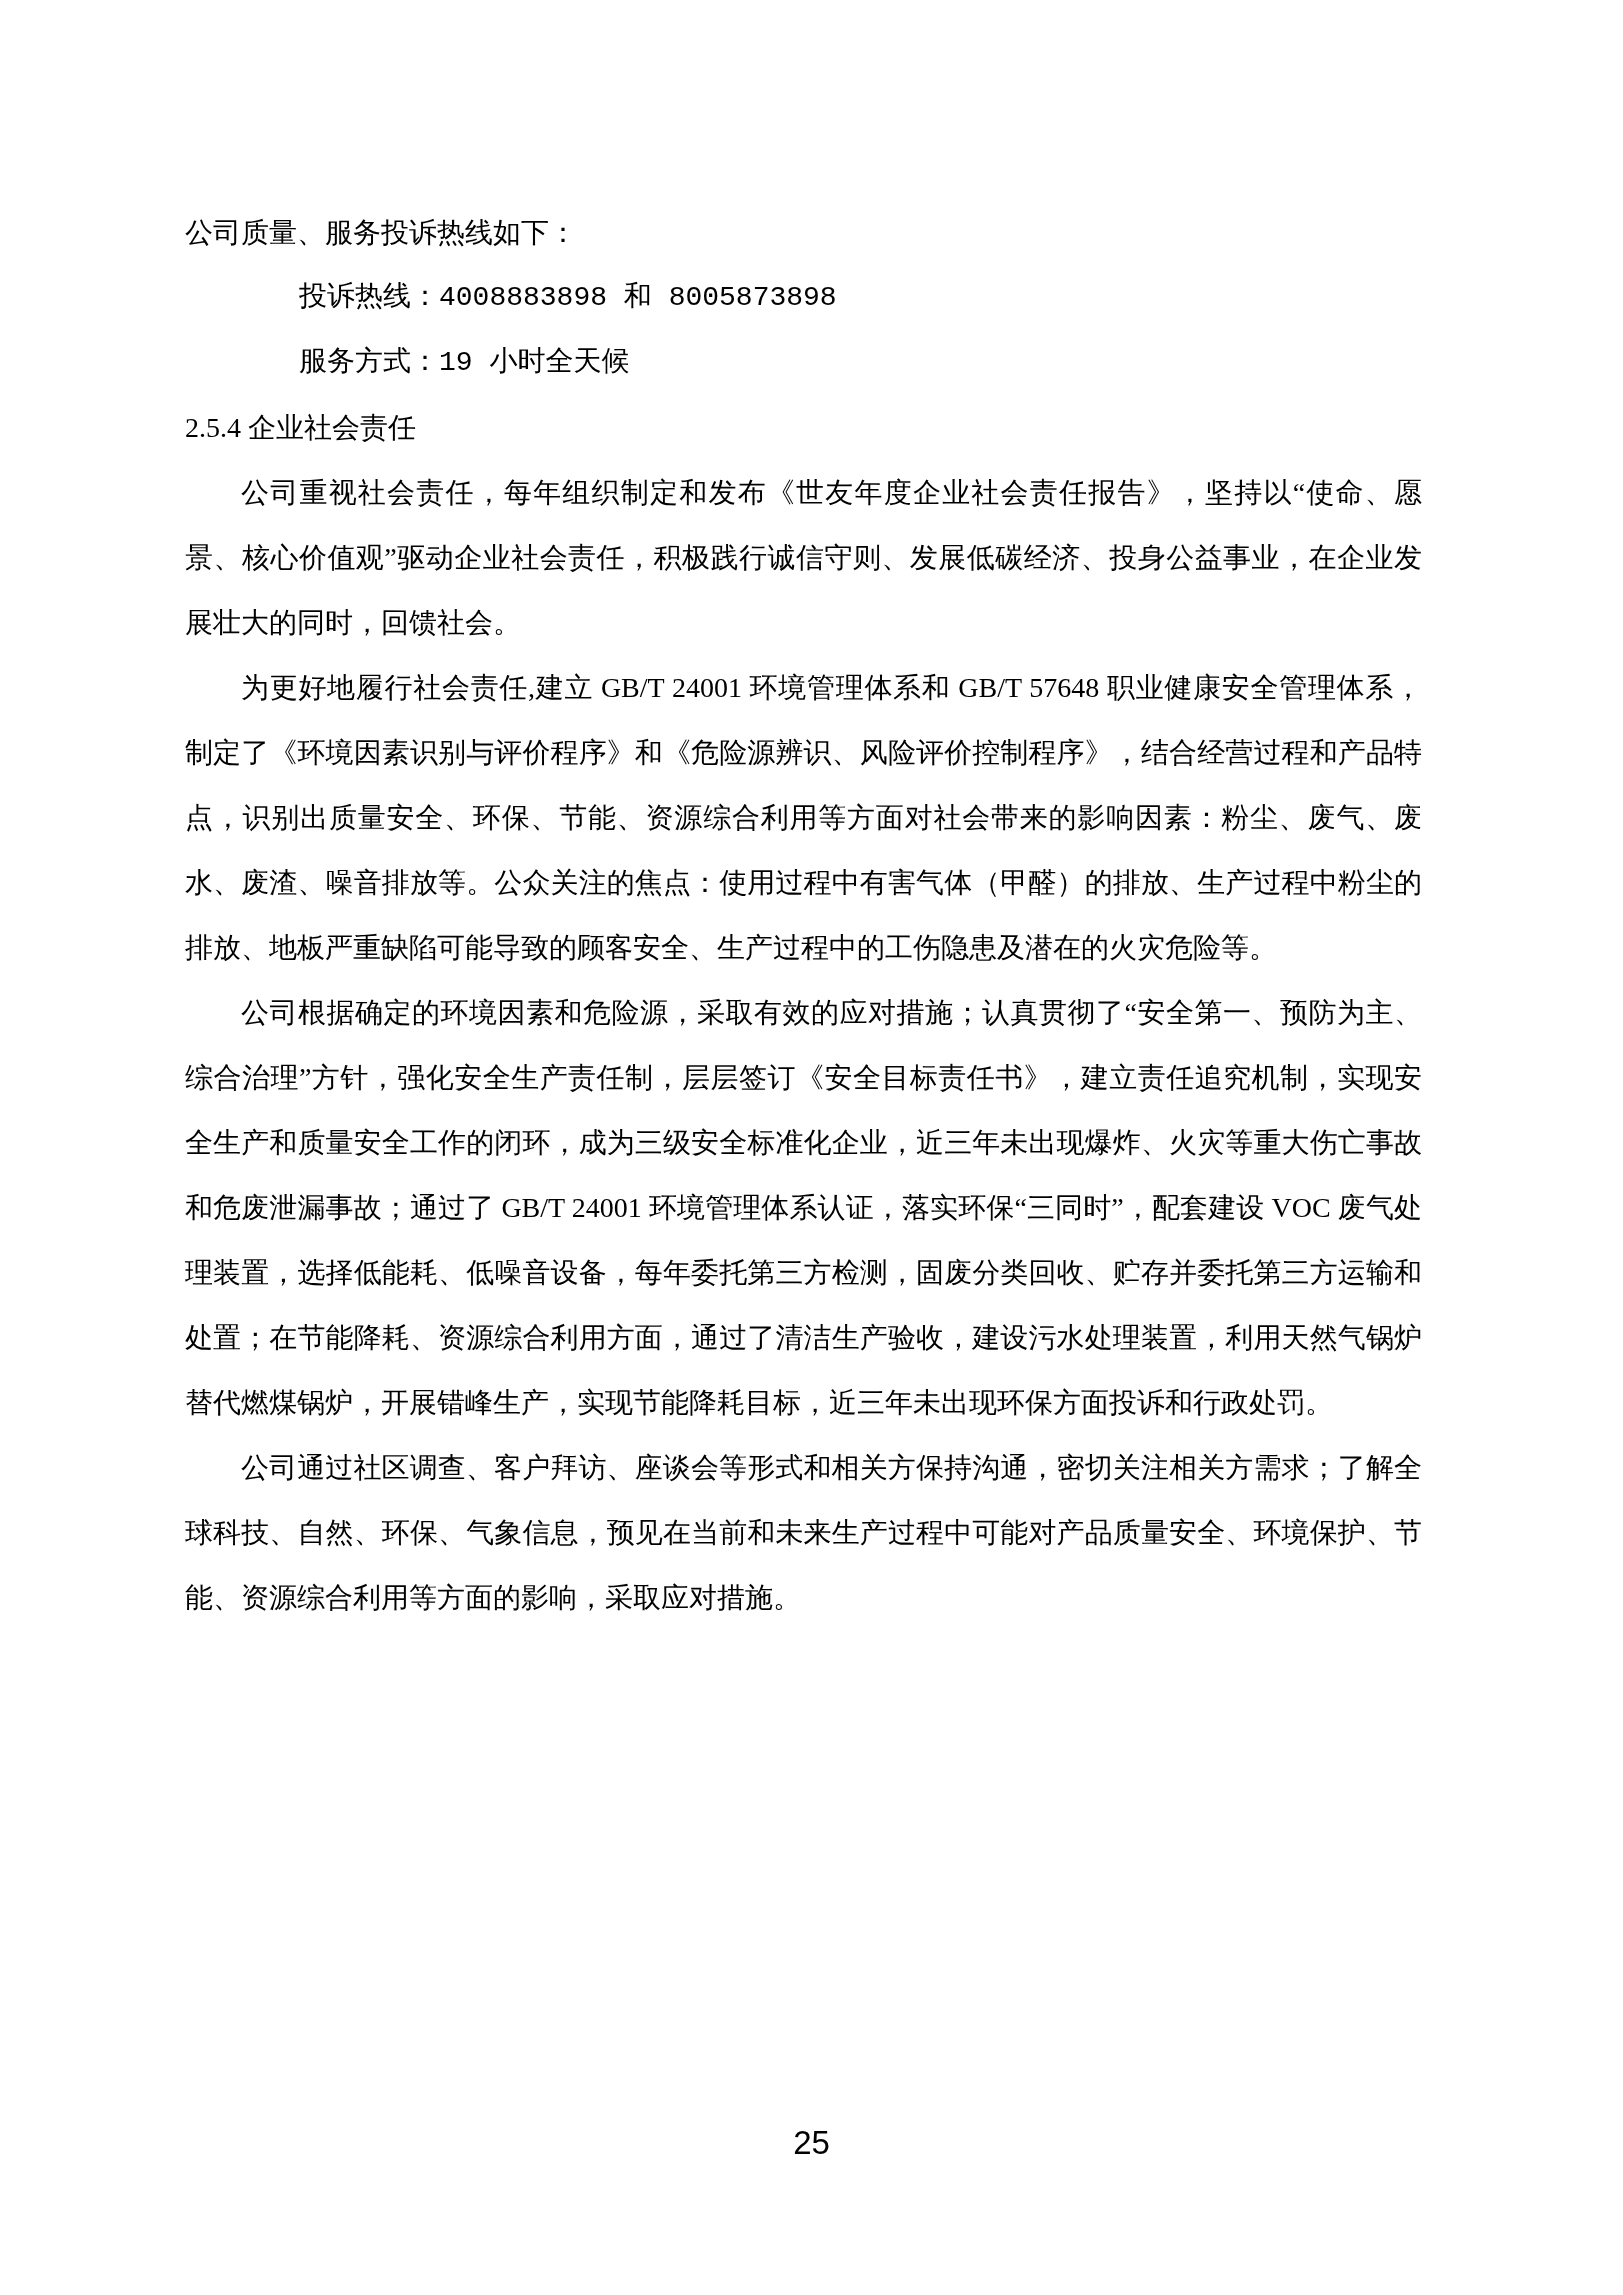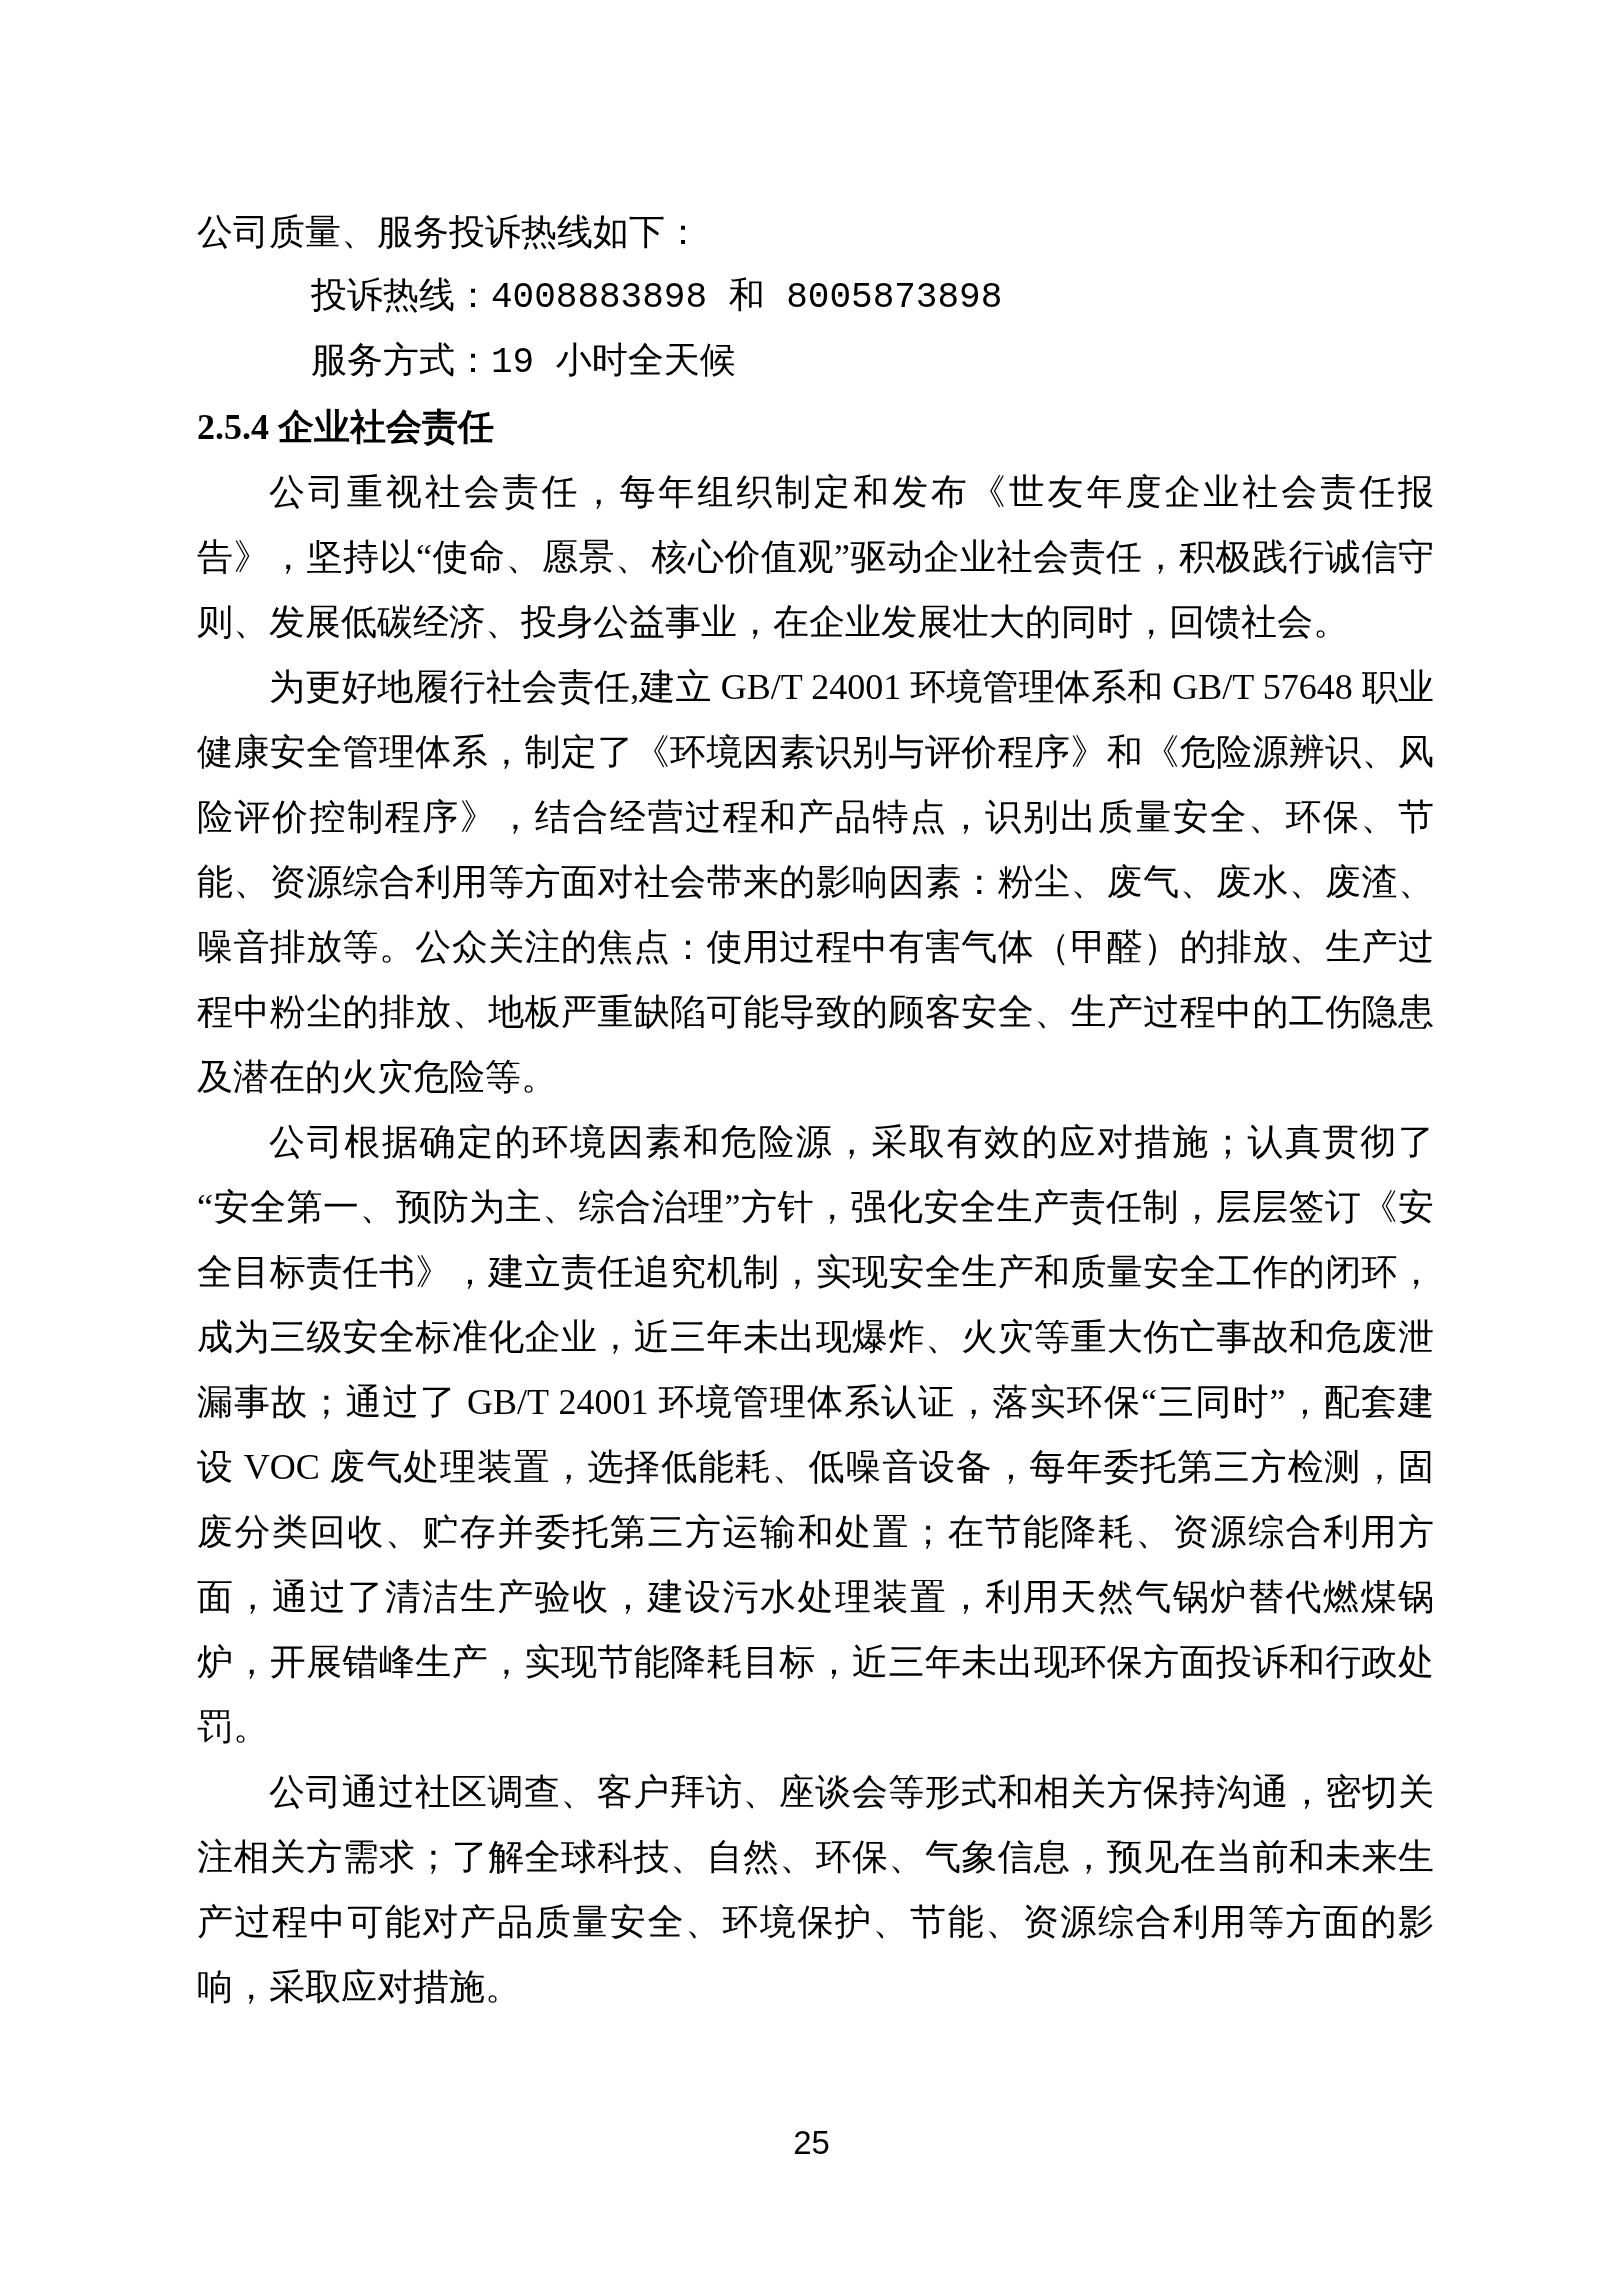--- a/index.html
+++ b/index.html
@@ -12,38 +12,38 @@
     position: relative;
     width: 1623px;
     height: 2295px;
     background: #ffffff;
     overflow: hidden;
     font-family: "Liberation Serif", "DejaVu Serif", serif;
     color: #000000;
   }
   .content {
     position: absolute;
-    left: 197px;
+    left: 185px;
     top: 200px;
     width: 1237px;
-    font-size: 36px;
+    font-size: 28px;
     line-height: 65px;
     text-align: justify;
     text-justify: inter-ideograph;
   }
   .line {
     white-space: nowrap;
     text-align: left;
   }
   .indent-3 {
     padding-left: 114px; 
     font-family: Liberation Mono, monospace;
   }
   .heading {
-    font-weight: bold; 
+    font-weight: normal; 
   }
   .para {
     text-indent: 2em;
   }
   .page-number {
     position: absolute;
     top: 2126px;
     left: 0;
     width: 100%;
     text-align: center;

